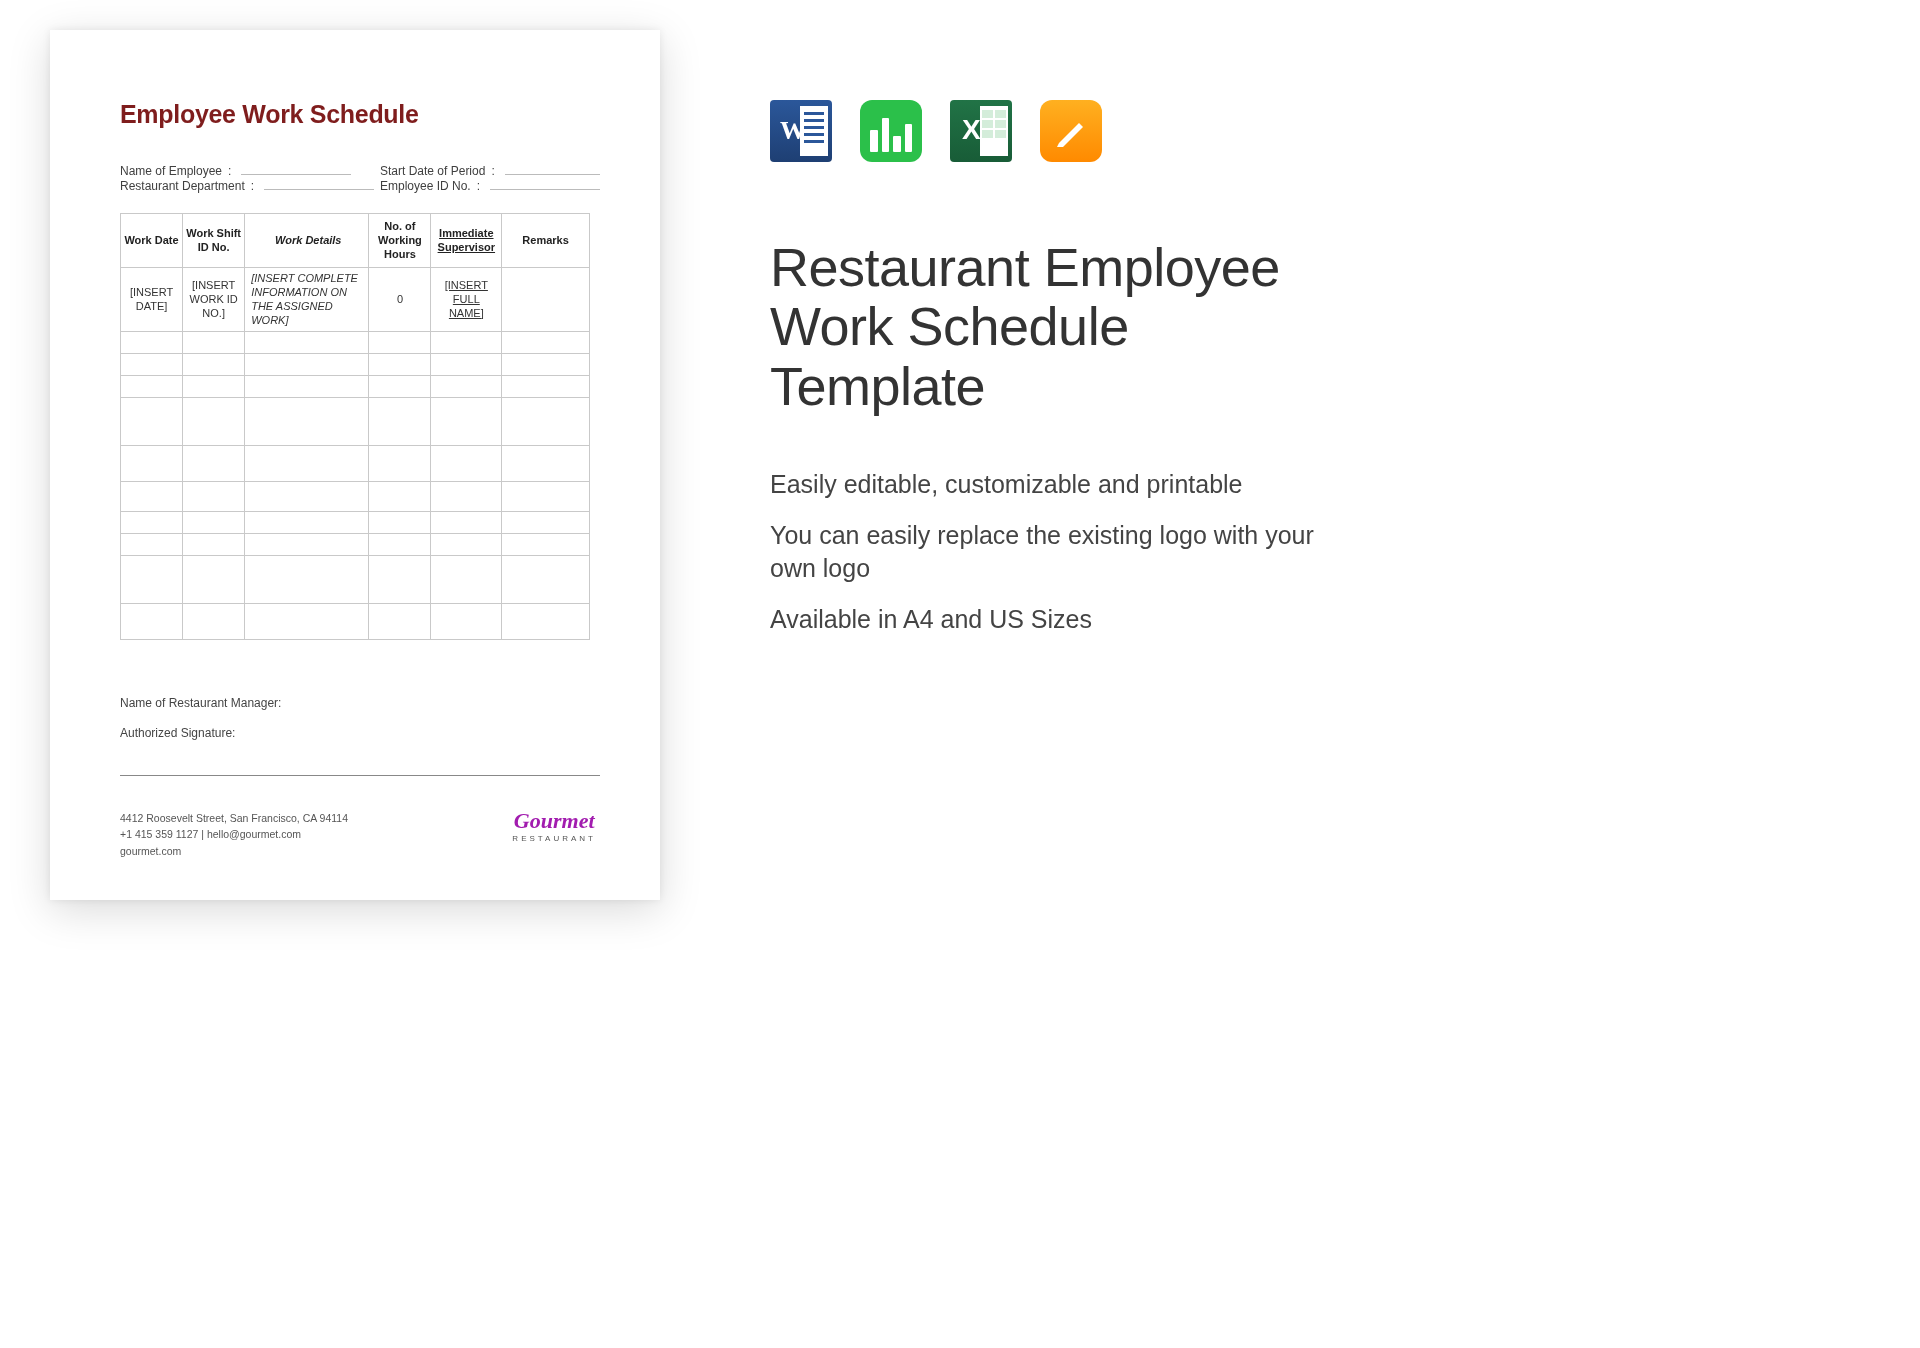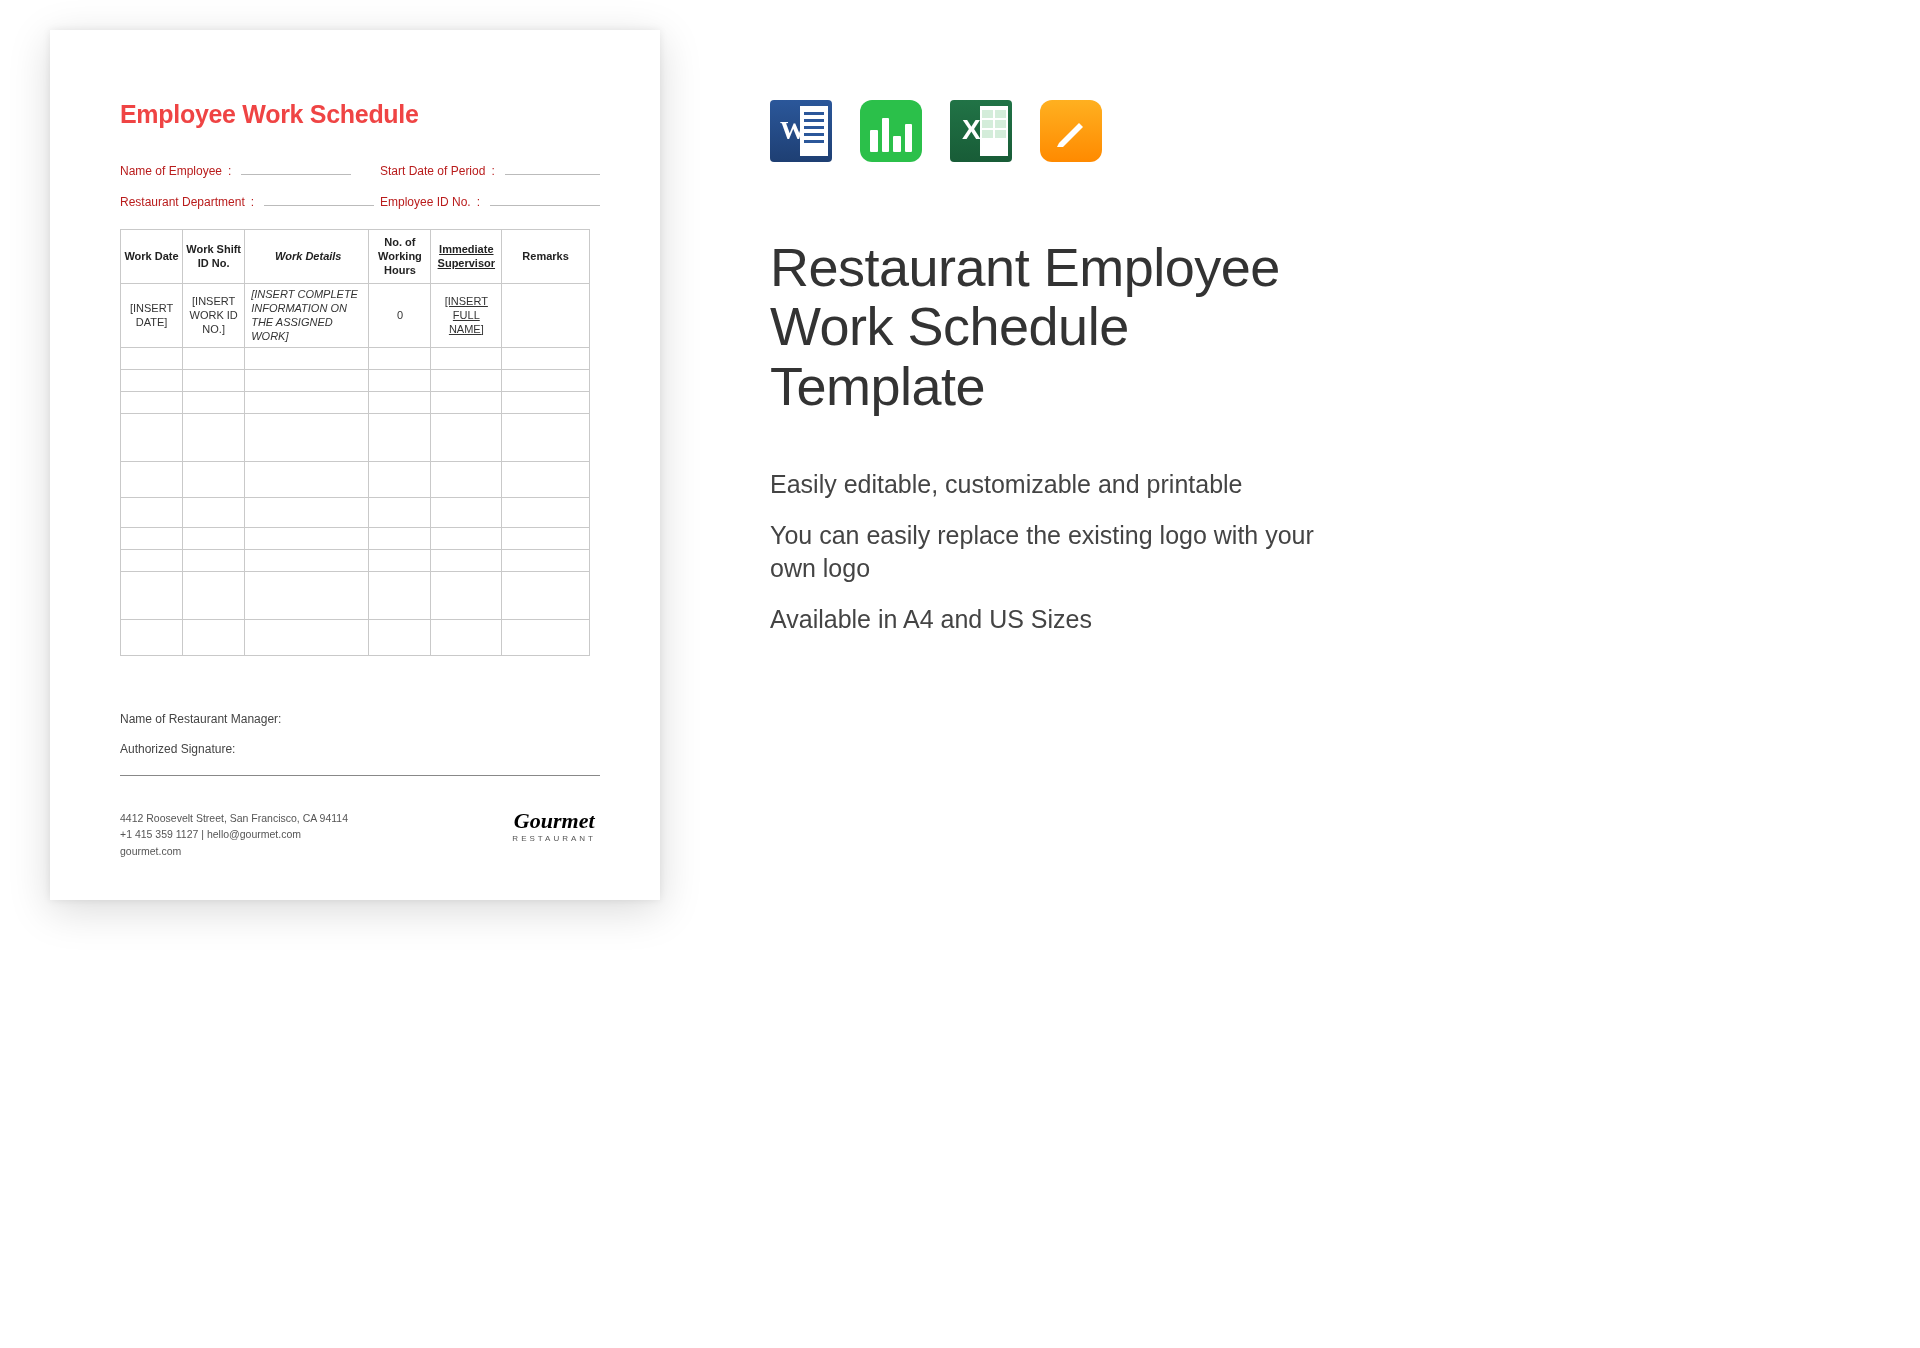--- a/index.html
+++ b/index.html
@@ -25,30 +25,30 @@
     background: #ffffff;
     box-shadow: 0 10px 40px rgba(0,0,0,0.15), 0 0 8px rgba(0,0,0,0.08);
     padding: 70px 60px 40px 70px;
     display: flex;
     flex-direction: column;
     position: relative;
   }
   .doc-title {
     font-size: 25px;
     font-weight: 700;
-    color: #ef4444;
+    color: #7f1d1d;
     margin-bottom: 34px;
     letter-spacing: -0.3px;
   }
   .meta {
     display: grid;
     grid-template-columns: 260px 1fr;
-    row-gap: 16px;
+    row-gap: 0;
     font-size: 12px;
-    color: #b91c1c;
+    color: #404040;
     margin-bottom: 14px;
   }
   .meta-row { display: flex; align-items: baseline; gap: 6px; }
   .meta-label { }
   .meta-colon { }
   .meta-line {
     flex: 1;
     border-bottom: 1px solid #bbb;
     height: 12px;
     margin-left: 4px;
@@ -106,21 +106,21 @@
     line-height: 1.6;
   }
   .logo {
     text-align: center;
     padding-right: 4px;
   }
   .logo-main {
     font-family: Georgia, "Times New Roman", serif;
     font-style: italic;
     font-weight: 700;
-    color: #000000;
+    color: #a21caf;
     font-size: 22px;
     line-height: 1;
   }
   .logo-sub {
     font-size: 8px;
     letter-spacing: 3px;
     color: #555;
     margin-top: 2px;
   }
   

